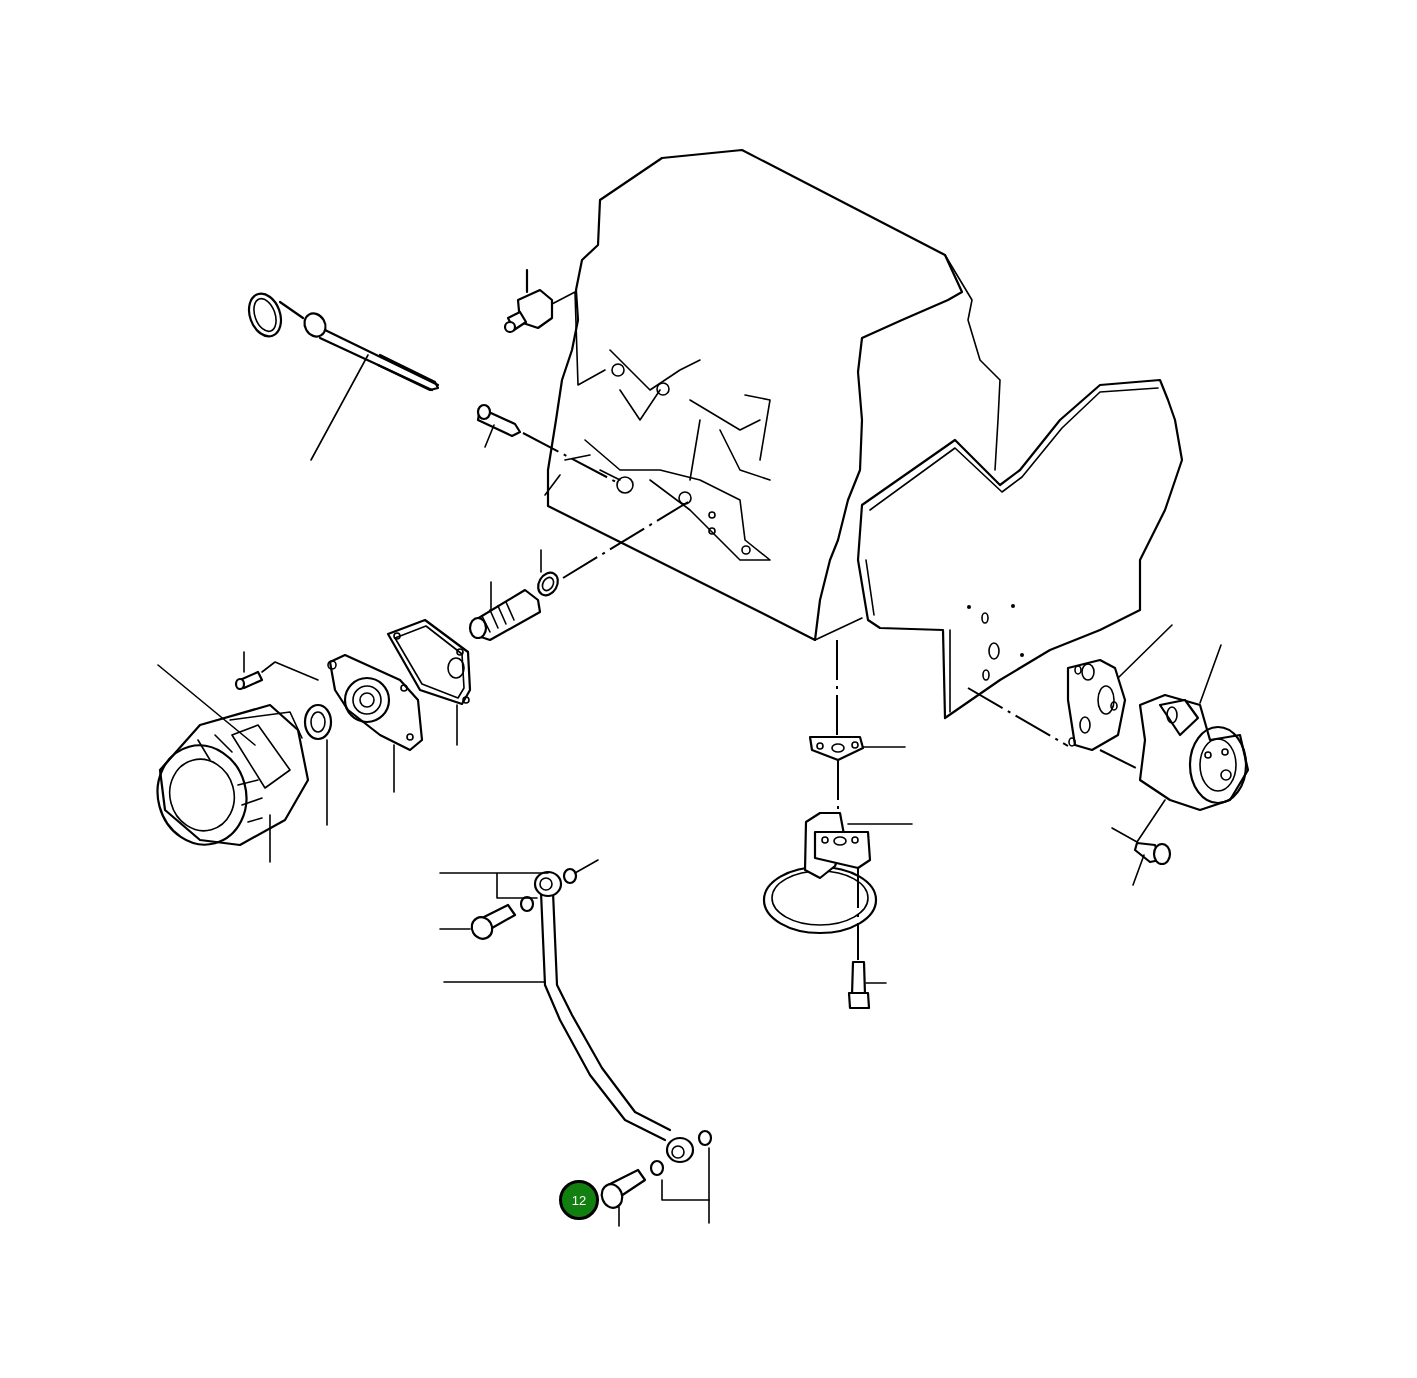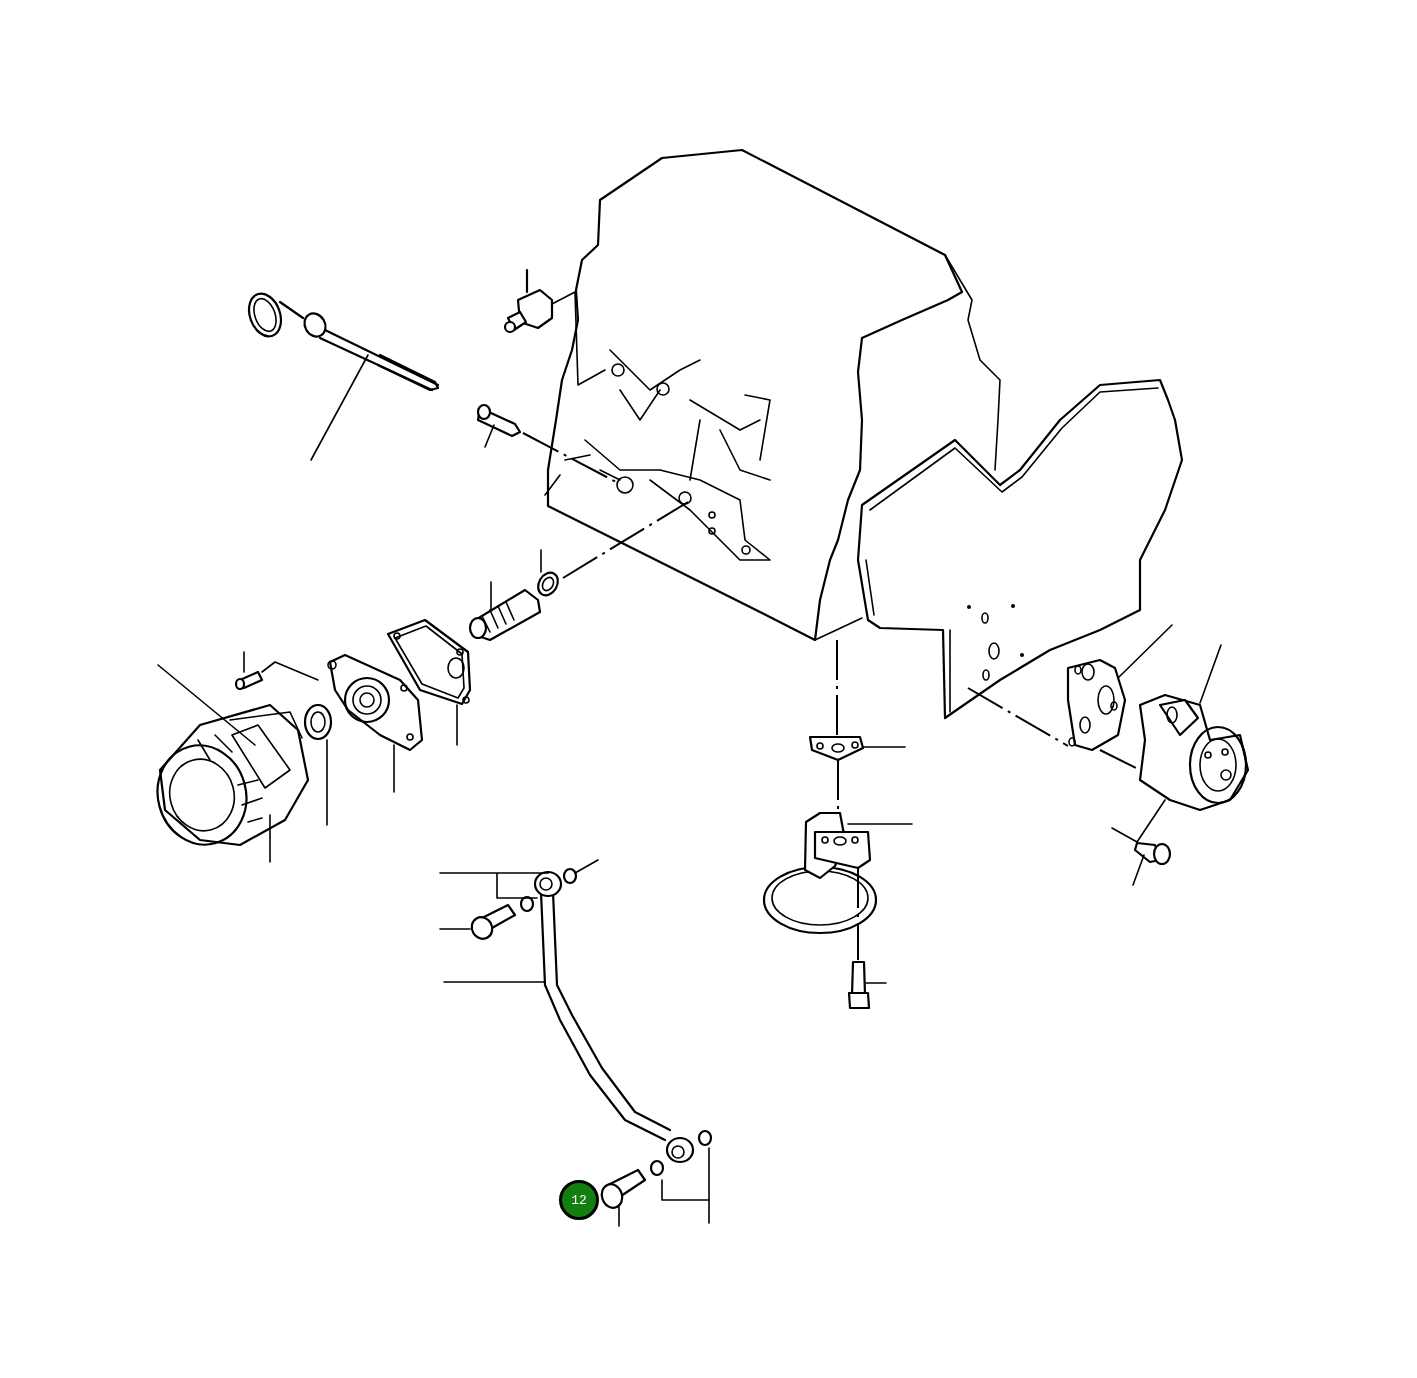--- a/index.html
+++ b/index.html
@@ -220,15 +220,15 @@
     <ellipse class="wfill" cx="612" cy="1196" rx="10" ry="12" transform="rotate(-20 612 1196)"></ellipse>
     <ellipse class="ln" cx="657" cy="1168" rx="6" ry="7"></ellipse>
     <ellipse class="ln" cx="705" cy="1138" rx="6" ry="7"></ellipse>
     <path class="thin" d="M662,1180 L662,1200 L709,1200 L709,1223"></path>
     <line class="thin" x1="709" y1="1148" x2="709" y2="1200"></line>
     <line class="thin" x1="619" y1="1207" x2="619" y2="1226"></line>
   </g>
 
 </svg>
 
-<div class="callout" style="left:559px; top:1180px;font-family:Liberation Mono, monospace;">
+<div class="callout" style="left:559px; top:1180px;">
   <span>12</span>
 </div>
 
 </body></html>

